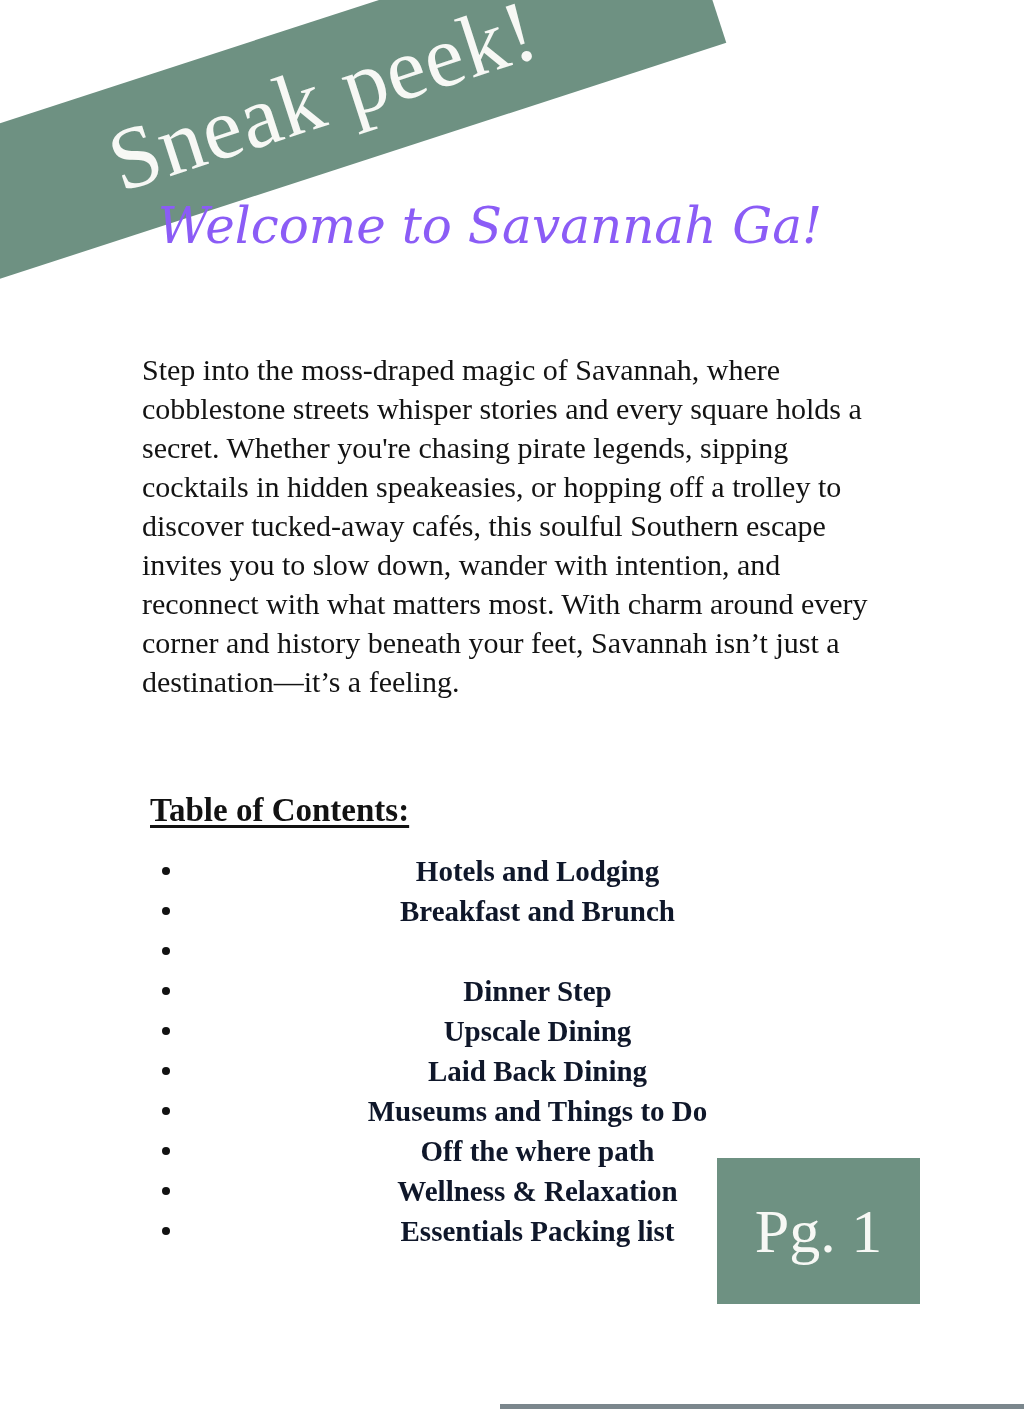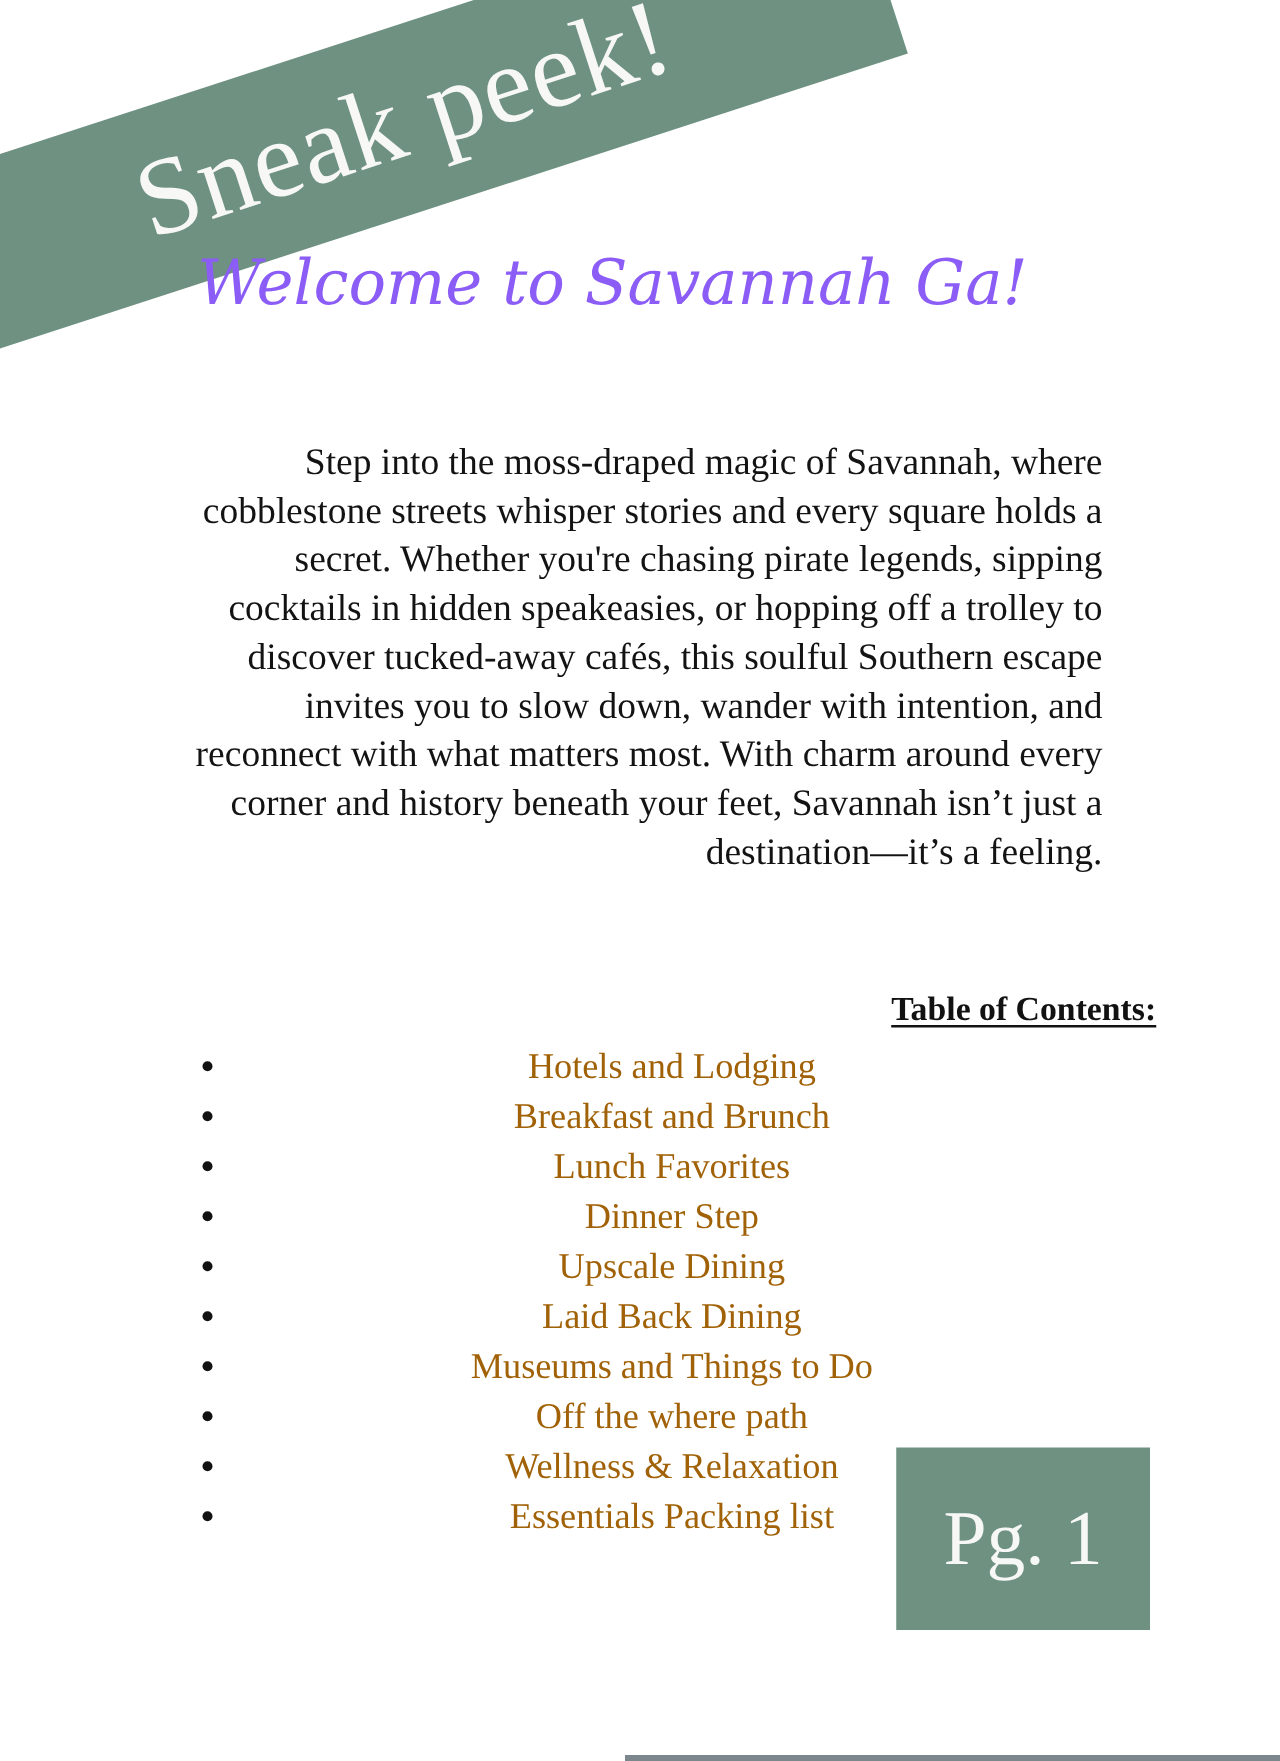--- a/index.html
+++ b/index.html
@@ -53,40 +53,40 @@
     color: #8b5cf6;
     white-space: nowrap;
   }
 
   
   .intro {
     position: absolute;
     left: 142px;
     top: 350px;
     width: 740px;
-    text-align: right;
+    text-align: left;
     font-size: 30px;
     line-height: 39px;
     color: #131313;
   }
 
   
   .toc {
     position: absolute;
     left: 150px;
     top: 792px;
     width: 775px;
   }
   .toc-heading {
-    text-align: right;
-    font-size: 27px;
+    text-align: left;
+    font-size: 33px;
     font-weight: bold;
     text-decoration: underline;
     text-underline-offset: 4px;
-    margin-bottom: 10px;
+    margin-bottom: 22px;
     color: #121212;
   }
   .toc-row {
     position: relative;
     height: 40px;
     display: flex;
     align-items: center;
     justify-content: center;
   }
   .toc-dot {
@@ -94,22 +94,22 @@
     left: 12px;
     top: 50%;
     margin-top: -4px;
     width: 8px;
     height: 8px;
     border-radius: 50%;
     background: #121212;
   }
   .toc-label {
     font-size: 29px;
-    font-weight: normal;
-    color: #a16207;
+    font-weight: bold;
+    color: #0f172a;
     line-height: 40px;
     white-space: nowrap;
   }
 
   
   .pg-badge {
     position: absolute;
     left: 717px;
     top: 1158px;
     width: 203px;
@@ -156,21 +156,20 @@
     <div class="toc-row">
       <span class="toc-dot"></span>
       <span class="toc-label">Hotels and Lodging</span>
     </div>
     <div class="toc-row">
       <span class="toc-dot"></span>
       <span class="toc-label">Breakfast and Brunch</span>
     </div>
     <div class="toc-row">
       <span class="toc-dot"></span>
-      <span class="toc-label">Lunch Favorites</span>
     </div>
     <div class="toc-row">
       <span class="toc-dot"></span>
       <span class="toc-label">Dinner Step</span>
     </div>
     <div class="toc-row">
       <span class="toc-dot"></span>
       <span class="toc-label">Upscale Dining</span>
     </div>
     <div class="toc-row">

